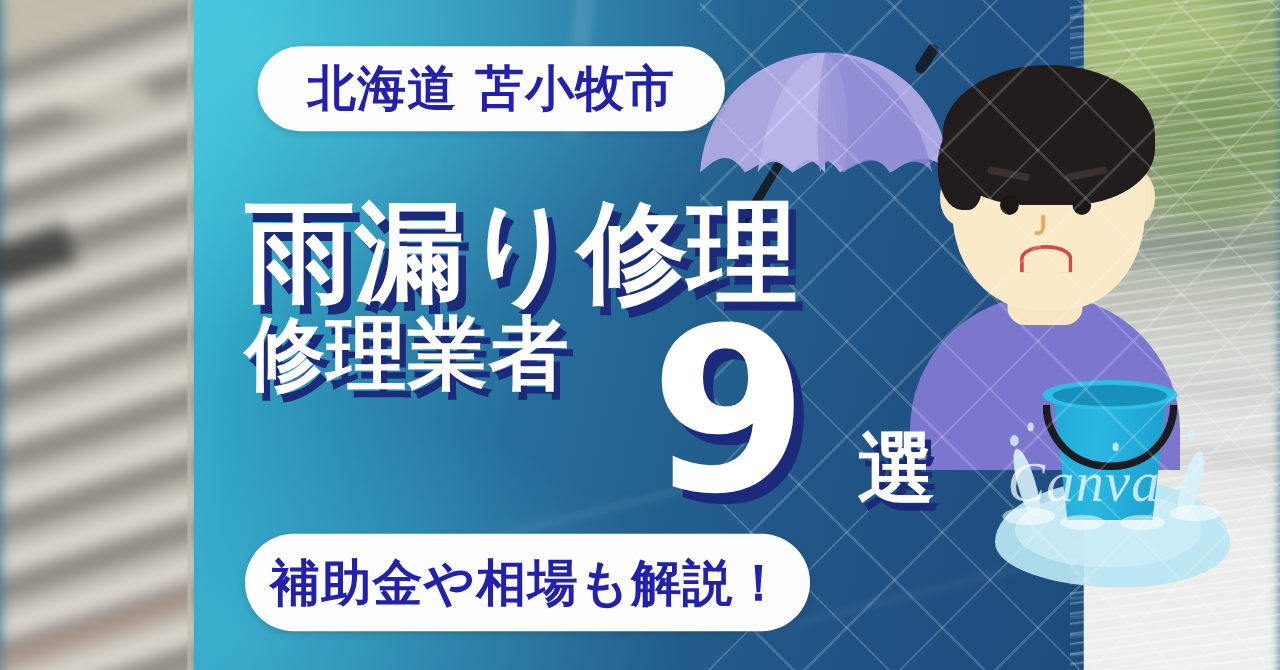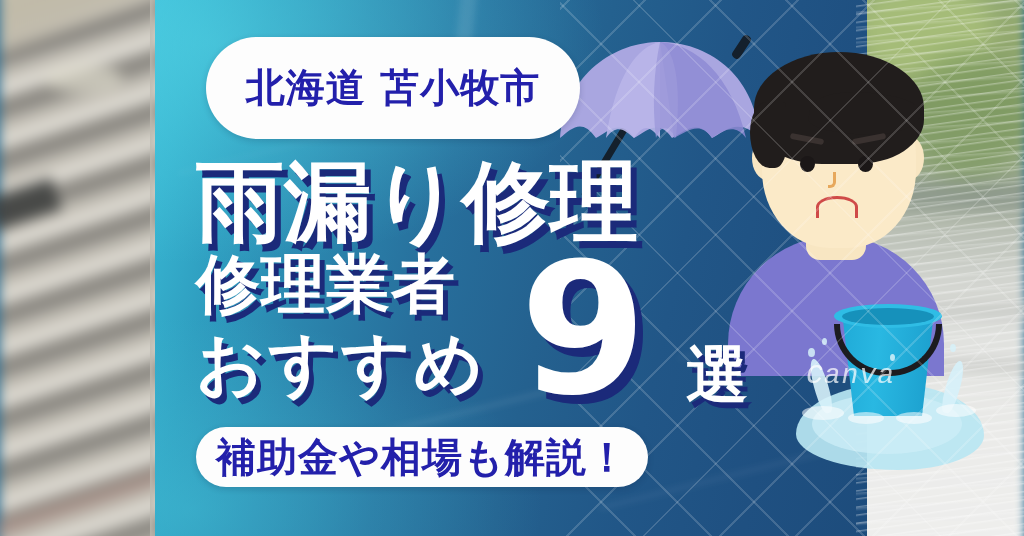--- a/index.html
+++ b/index.html
@@ -224,33 +224,33 @@
   
   .watermark-grid{
     position:absolute;left:560px;top:0;width:464px;height:536px;
     background:
       repeating-linear-gradient(45deg, rgba(255,255,255,0) 0 52px, rgba(255,255,255,.16) 52px 54px),
       repeating-linear-gradient(-45deg, rgba(255,255,255,0) 0 52px, rgba(255,255,255,.16) 52px 54px);
     pointer-events:none;
   }
   .watermark-text{
     position:absolute;left:806px;top:360px;
-    font-family:Liberation Mono, monospace;
-    font-style:italic;font-size:28px;color:rgba(255,255,255,.72);
+    font-family:Liberation Serif, serif;
+    font-style:italic;font-size:45px;color:rgba(255,255,255,.72);
     letter-spacing:1px;pointer-events:none;
   }
 
   
   .pill{
     position:absolute;background:#fdfdfd;border-radius:60px;
     display:flex;align-items:center;justify-content:center;
     box-shadow:0 2px 6px rgba(10,30,60,.18);
   }
-  .pill-top{left:206px;top:37px;width:374px;height:102px;}
-  .pill-bottom{left:196px;top:427px;width:452px;height:60px;}
+  .pill-top{left:206px;top:37px;width:374px;height:68px;}
+  .pill-bottom{left:196px;top:427px;width:452px;height:78px;}
   .pill-text{
     color:#2320ab;font-weight:bold;white-space:nowrap;
     letter-spacing:1px;
   }
   .pill-top .pill-text{font-size:39px;}
   .pill-bottom .pill-text{font-size:40px;}
 
   .headline{
     position:absolute;left:196px;top:134px;
     font-size:88px;font-weight:bold;color:#ffffff;
@@ -366,21 +366,20 @@
   <div class="watermark-grid"></div>
   <div class="watermark-text">Canva</div>
 
   <div class="pill pill-top">
     <span class="pill-text">北海道 苫小牧市</span>
   </div>
 
   <div class="headline">雨漏り修理</div>
 
   <div class="sub1">修理業者</div>
-  <div class="sub2">おすすめ</div>
 
   <div class="bignum">9</div>
   <div class="sen">選</div>
 
   <div class="pill pill-bottom">
     <span class="pill-text">補助金や相場も解説！</span>
   </div>
 
 </div>
 

